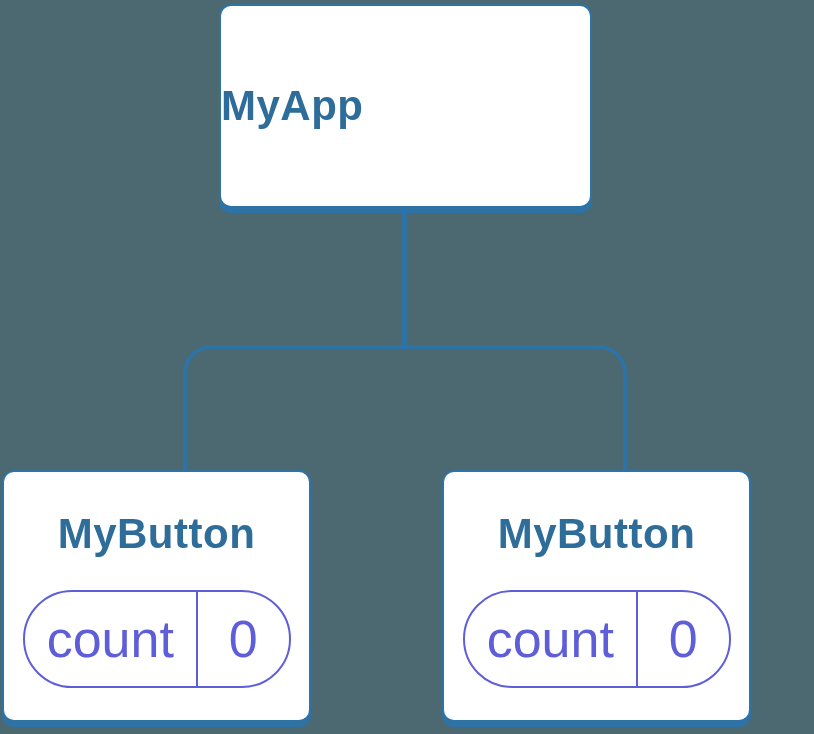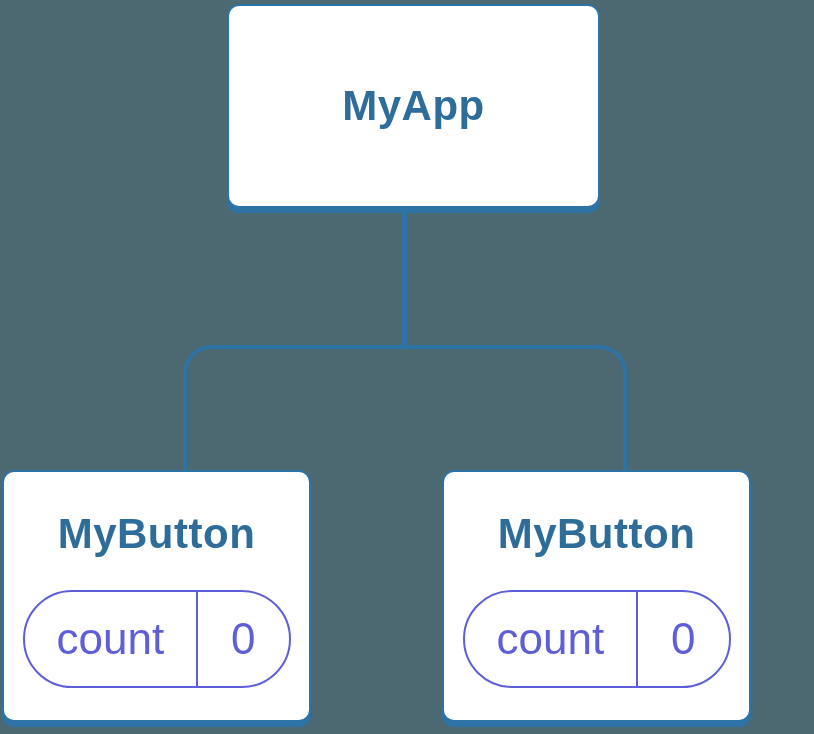--- a/index.html
+++ b/index.html
@@ -34,22 +34,20 @@
     text-align: center;
     letter-spacing: 0.5px;
   }
   .app-node {
     left: 219px;
     top: 4px;
     width: 373px;
     height: 204px;
     display: flex;
     align-items: center;
-    justify-content: center;
-    margin-left: 8px;
   }
   .button-node {
     top: 470px;
     width: 309px;
     height: 252px;
   }
   .button-node.left  { left: 2px; }
   .button-node.right { left: 442px; }
   .button-node .node-title {
     position: absolute;
@@ -84,21 +82,21 @@
     transform: translateX(-50%);
     top: 118px;
     width: 268px;
     height: 98px;
     border: 2px solid #5E5ED8;
     border-radius: 49px;
     box-sizing: border-box;
     display: flex;
     align-items: stretch;
     color: #5E5ED8;
-    font-size: 44px;
+    font-size: 52px;
     background: #FFFFFF;
   }
   .pill-label-cell {
     flex: 0 0 65%;
     display: flex;
     align-items: center;
     justify-content: center;
   }
   .pill-value-cell {
     flex: 1 1 auto;

